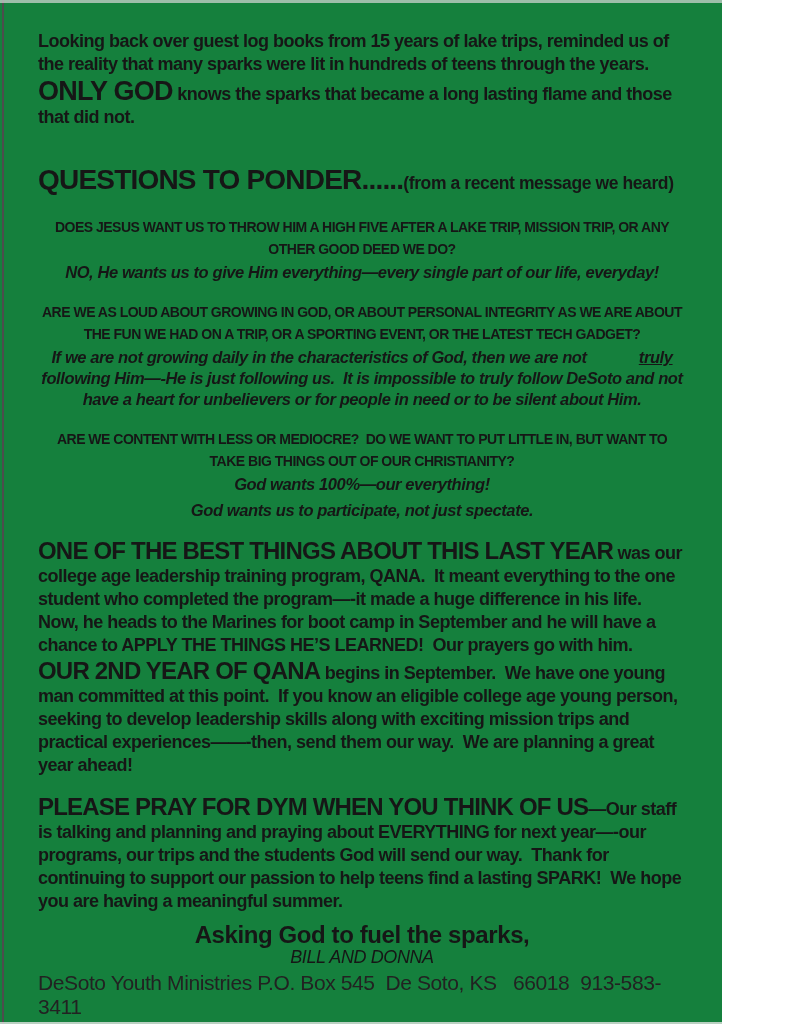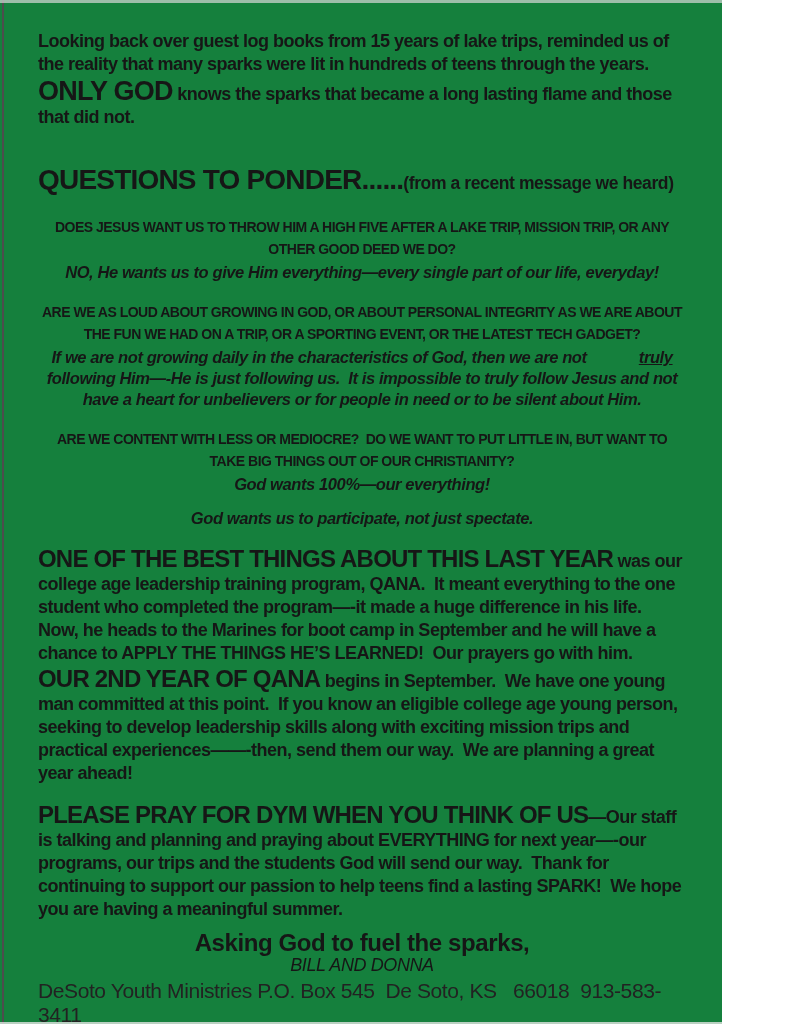--- a/index.html
+++ b/index.html
@@ -52,21 +52,21 @@
   }
   .answer {
     margin-top: 2px;
     font-weight: bold;
     font-style: italic;
     font-size: 16.5px;
     line-height: 21px;
     letter-spacing: -0.4px;
     white-space: pre-wrap;
   }
-  .answer-line { margin-top: 13px; text-align: center; }
+  .answer-line { margin-top: 5px; text-align: center; }
   .u { text-decoration: underline; margin-left: 48px; }
 
   .para-qana { margin-top: 16px; }
   .para-pray { margin-top: 16px; }
 
   .closing { margin-top: 10px; text-align: center; }
   .closing-line {
     font-weight: bold; font-size: 24px; line-height: 23px;
     letter-spacing: -0.4px; white-space: pre-wrap;
   }
@@ -97,21 +97,21 @@
 
   <h1 class="ponder"><span class="ponder-title">QUESTIONS TO PONDER......</span><span class="ponder-sub">(from a recent message we heard)</span></h1>
 
   <div class="qblock qb1">
     <p class="question">DOES JESUS WANT US TO THROW HIM A HIGH FIVE AFTER A LAKE TRIP, MISSION TRIP, OR ANY OTHER GOOD DEED WE DO?</p>
     <p class="answer">NO, He wants us to give Him everything—every single part of our life, everyday!</p>
   </div>
 
   <div class="qblock qb2">
     <p class="question">ARE WE AS LOUD ABOUT GROWING IN GOD, OR ABOUT PERSONAL INTEGRITY AS WE ARE ABOUT THE FUN WE HAD ON A TRIP, OR A SPORTING EVENT, OR THE LATEST TECH GADGET?</p>
-    <p class="answer"><span>If we are not growing daily in the characteristics of God, then we are not </span><span class="u">truly</span><span> following Him—-He is just following us.  It is impossible to truly follow Jesus and not have a heart for unbelievers or for people in need or to be silent about Him.</span></p>
+    <p class="answer"><span>If we are not growing daily in the characteristics of God, then we are not </span><span class="u">truly</span><span> following Him—-He is just following us.  It is impossible to truly follow DeSoto and not have a heart for unbelievers or for people in need or to be silent about Him.</span></p>
   </div>
 
   <div class="qblock qb3">
     <p class="question">ARE WE CONTENT WITH LESS OR MEDIOCRE?  DO WE WANT TO PUT LITTLE IN, BUT WANT TO TAKE BIG THINGS OUT OF OUR CHRISTIANITY?</p>
     <p class="answer">God wants 100%—our everything!</p>
     <p class="answer answer-line">God wants us to participate, not just spectate.</p>
   </div>
 
   <p class="body-text para-qana"><span class="lead">ONE OF THE BEST THINGS ABOUT THIS LAST YEAR</span><span> was our college age leadership training program, QANA.  It meant everything to the one student who completed the program—-it made a huge difference in his life.  Now, he heads to the Marines for boot camp in September and he will have a chance to APPLY THE THINGS HE’S LEARNED!  Our prayers go with him.  </span><span class="lead">OUR 2ND YEAR OF QANA</span><span> begins in September.  We have one young man committed at this point.  If you know an eligible college age young person, seeking to develop leadership skills along with exciting mission trips and practical experiences——-then, send them our way.  We are planning a great year ahead!</span></p>
 

